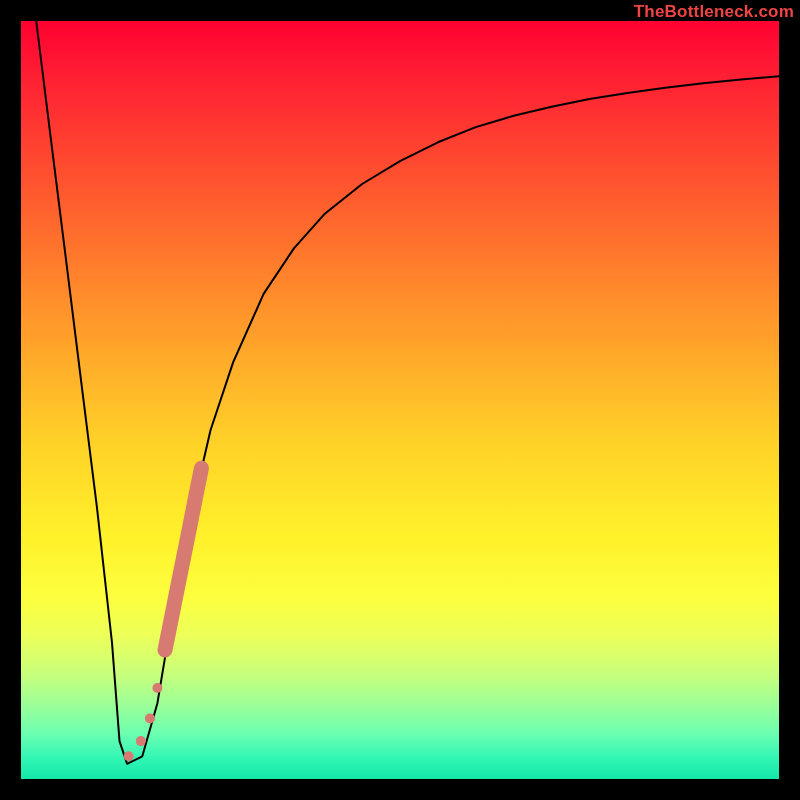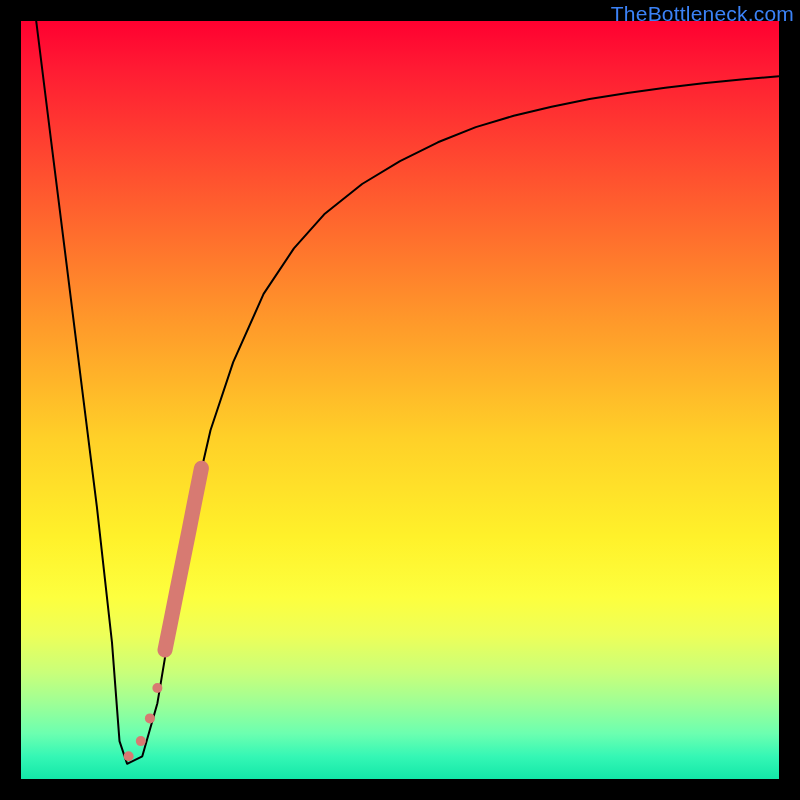--- a/index.html
+++ b/index.html
@@ -47,23 +47,23 @@
   svg.curve {
     position: absolute;
     inset: 0;
     width: 758px;
     height: 758px;
   }
   .watermark {
     position: absolute;
     top: 2px;
     right: 6px;
-    color: #3b82f6;
-    font-size: 21px;
-    font-weight: 400;
+    color: #ef4444;
+    font-size: 17px;
+    font-weight: 700;
     letter-spacing: 0.2px;
   }
 </style>
 </head>
 <body>
 
 <div class="frame">
   <div class="plot">
     <div class="gradient"></div>
     <svg class="curve" viewBox="0 0 758 758" preserveAspectRatio="none">

